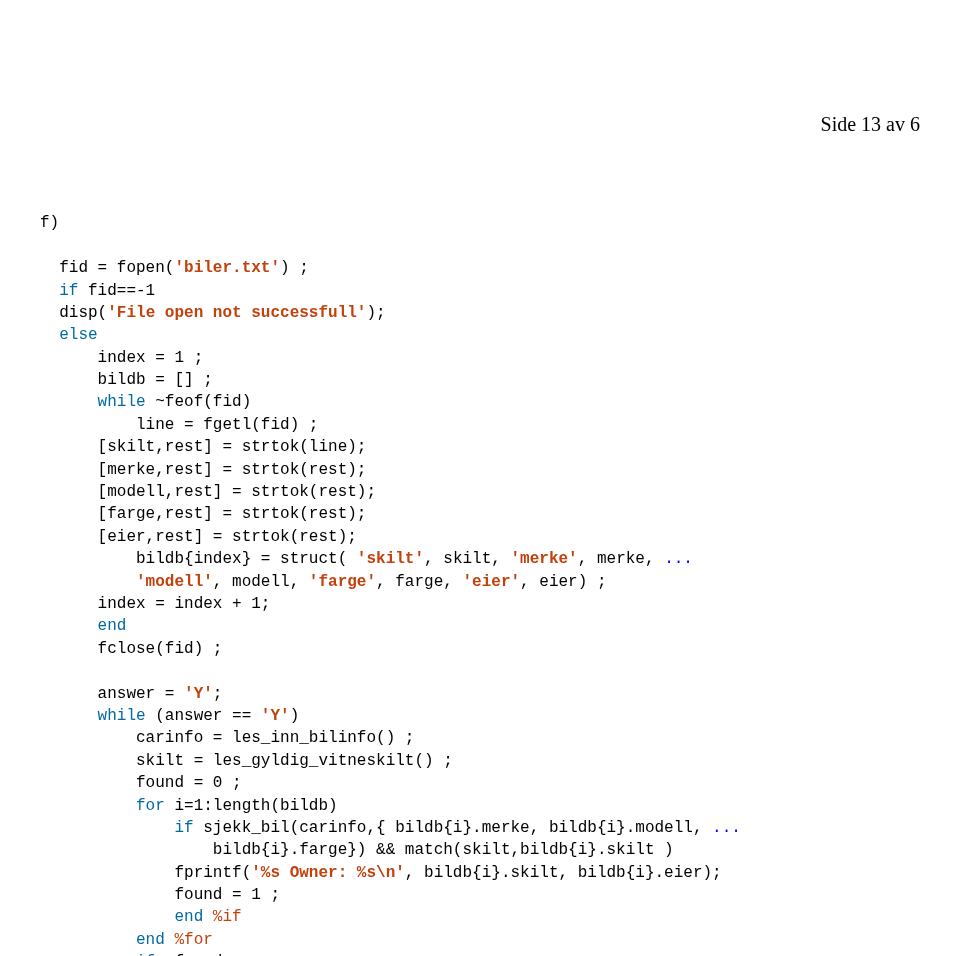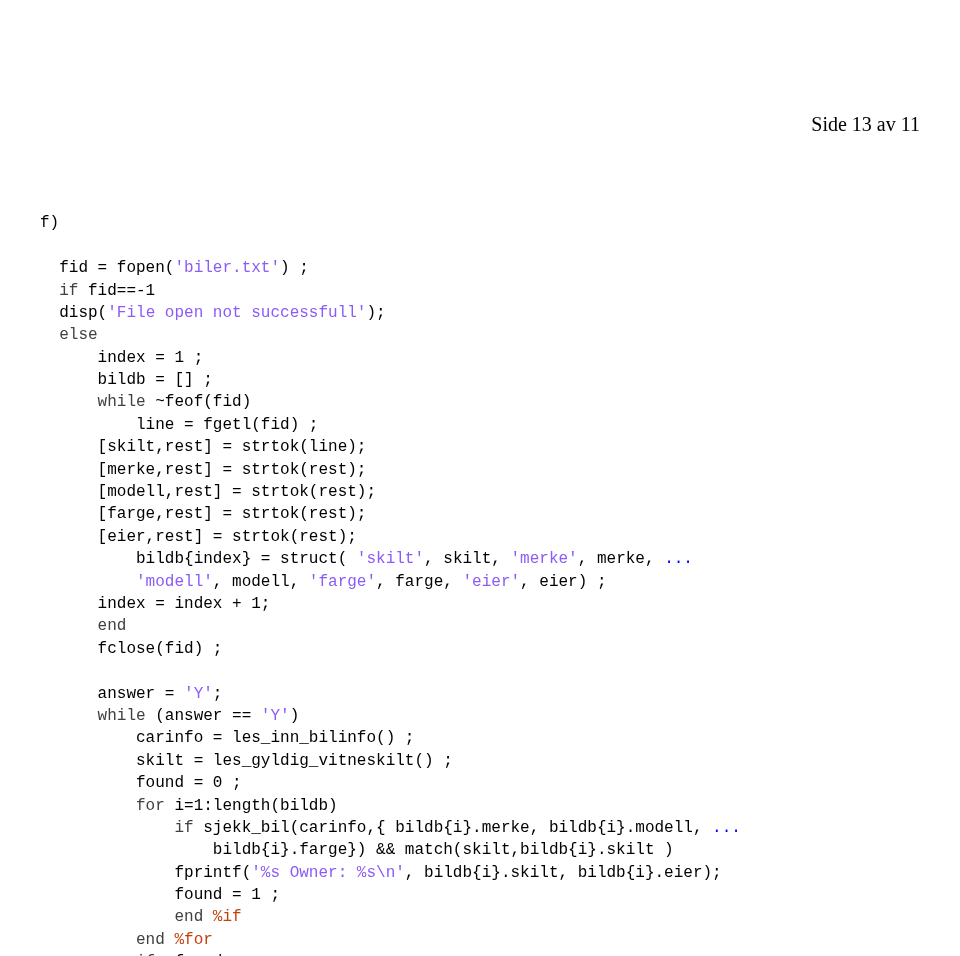--- a/index.html
+++ b/index.html
@@ -15,28 +15,28 @@
     .page-header {
       font-family: "Times New Roman", Times, serif;
       text-align: right;
       font-size: 20px;
       margin-bottom: 30px;
       white-space: normal;
     }
     .code-container {
       white-space: pre;
     }
-    .kw { color: #404040; }
-    .str { color: #8b5cf6; }
+    .kw { color: #0369a1; }
+    .str { color: #c2410c; font-weight: bold; }
     .com { color: #c2410c; }
     .cont { color: #0000ff; }
   </style>
 </head>
 <body>
 
 
 
-<div class="page-header">Side 13 av 11</div>
+<div class="page-header">Side 13 av 6</div>
 
 <div class="code-container" id="code-container"><div>f)</div><div>&nbsp;</div><div>  fid = fopen(<span class="str">'biler.txt'</span>) ;</div><div>  <span class="kw">if</span> fid==-1</div><div>  disp(<span class="str">'File open not successfull'</span>);</div><div>  <span class="kw">else</span></div><div>      index = 1 ;</div><div>      bildb = [] ;</div><div>      <span class="kw">while</span> ~feof(fid)</div><div>          line = fgetl(fid) ;</div><div>      [skilt,rest] = strtok(line);</div><div>      [merke,rest] = strtok(rest);</div><div>      [modell,rest] = strtok(rest);</div><div>      [farge,rest] = strtok(rest);</div><div>      [eier,rest] = strtok(rest);</div><div>          bildb{index} = struct( <span class="str">'skilt'</span>, skilt, <span class="str">'merke'</span>, merke,<span class="cont"> ...</span></div><div>          <span class="str">'modell'</span>, modell, <span class="str">'farge'</span>, farge, <span class="str">'eier'</span>, eier) ;</div><div>      index = index + 1;</div><div>      <span class="kw">end</span></div><div>      fclose(fid) ;</div><div>&nbsp;</div><div>      answer = <span class="str">'Y'</span>;</div><div>      <span class="kw">while</span> (answer == <span class="str">'Y'</span>)</div><div>          carinfo = les_inn_bilinfo() ;</div><div>          skilt = les_gyldig_vitneskilt() ;</div><div>          found = 0 ;</div><div>          <span class="kw">for</span> i=1:length(bildb)</div><div>              <span class="kw">if</span> sjekk_bil(carinfo,{ bildb{i}.merke, bildb{i}.modell,<span class="cont"> ...</span></div><div>                  bildb{i}.farge}) &amp;&amp; match(skilt,bildb{i}.skilt )</div><div>              fprintf(<span class="str">'%s Owner: %s\n'</span>, bildb{i}.skilt, bildb{i}.eier);</div><div>              found = 1 ;</div><div>              <span class="kw">end</span> <span class="com">%if</span></div><div>          <span class="kw">end</span> <span class="com">%for</span></div><div>          <span class="kw">if</span> ~found</div></div>
 
 
 
 
 </body></html>

